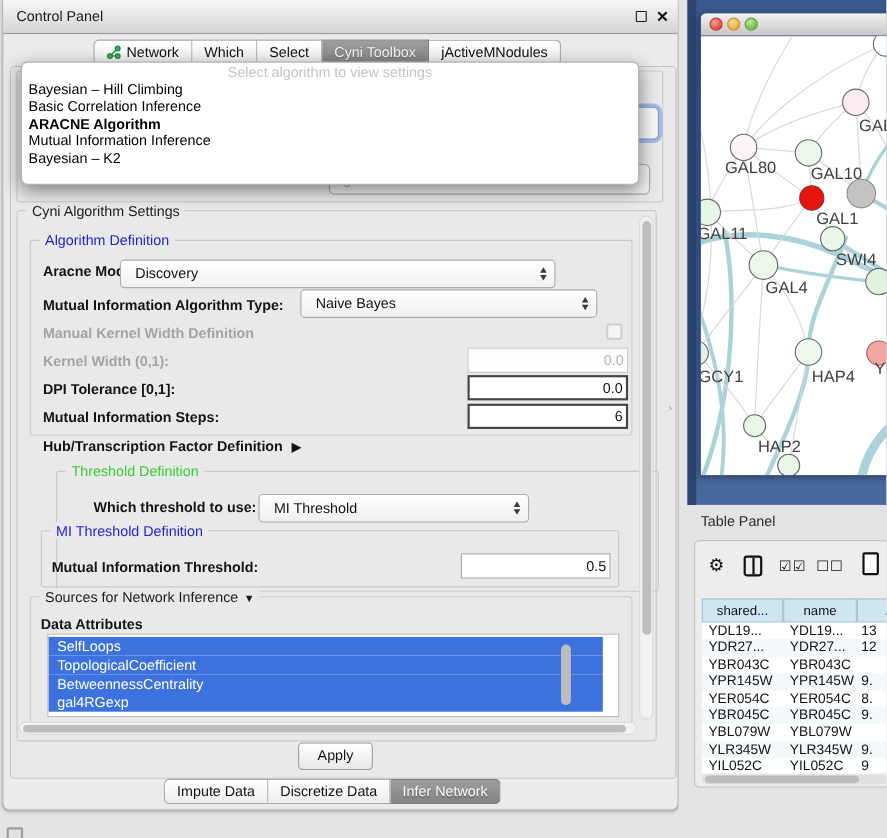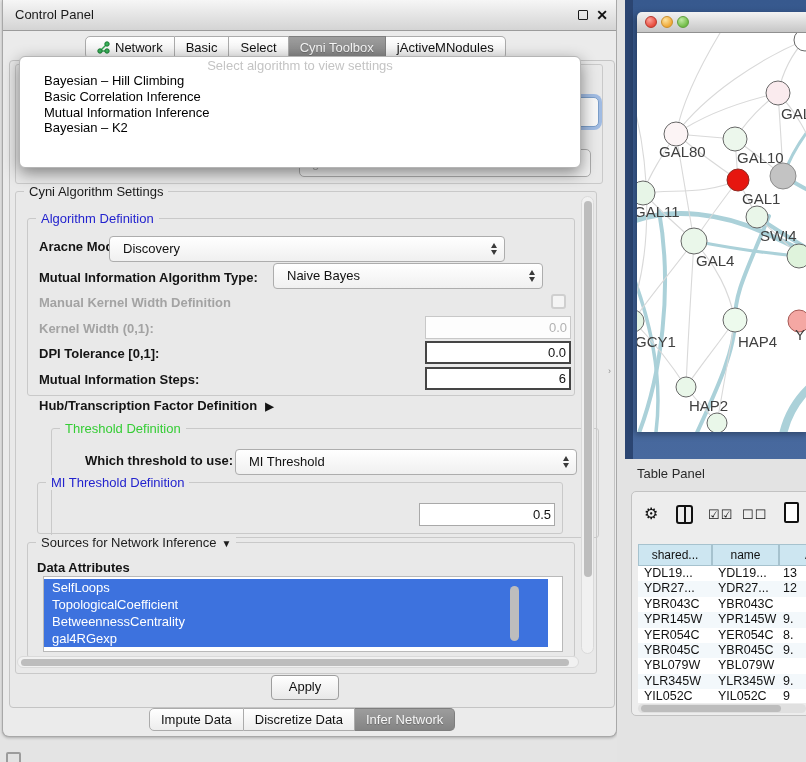--- a/index.html
+++ b/index.html
@@ -47,21 +47,21 @@
   .fld.dis{border:1px solid #C8C8C8;color:#B2B2B2;background:#FDFDFD;line-height:21px;}
   .chk{position:absolute;width:15px;height:15px;border:2px solid #CFCFCF;border-radius:3px;
     background:#F4F4F4;box-sizing:border-box;}
   .btn{position:absolute;background:linear-gradient(#FFFFFF,#E8E8E8);border:1px solid #9E9E9E;
     border-radius:4px;font-size:13px;color:#111;text-align:center;line-height:21px;}
   
   .popup{position:absolute;left:16px;top:56px;width:562px;height:112px;background:#FFF;
     border:1px solid #B5B5B5;border-radius:6px;box-shadow:0 5px 16px rgba(0,0,0,.45);z-index:40;
     overflow:hidden;box-sizing:border-box;}
   .popup .ph{text-align:center;color:#C4C4C4;font-size:13px;height:16px;line-height:17px;}
-  .popup .it{font-size:13px;line-height:15.8px;padding-left:24px;color:#000;white-space:nowrap;}
+  .popup .it{font-size:13px;line-height:15.8px;padding-left:6px;color:#000;white-space:nowrap;}
   .popup .it.b{font-weight:bold;}
   .frag1{position:absolute;left:296px;top:97px;width:300px;height:30px;border:1px solid #7B9EC9;
     border-radius:5px;background:#F7F7F7;box-shadow:0 0 0 3px rgba(100,150,220,.55);box-sizing:border-box;z-index:5;}
   .frag2{position:absolute;left:296px;top:149px;width:292px;height:28px;border:1px solid #ACACAC;
     border-radius:5px;background:#F2F2F2;box-sizing:border-box;z-index:5;font-size:13px;color:#A9A9A9;
     line-height:26px;padding-left:12px;overflow:hidden;white-space:nowrap;}
   
   .sbtrack{position:absolute;background:#F1F1F1;border:1px solid #DADADA;border-radius:7px;box-sizing:border-box;}
   .sbthumb{position:absolute;background:#BDBDBD;border-radius:6px;}
   
@@ -126,21 +126,21 @@
         <svg width="13" height="13" viewBox="0 0 13 13">
           <line x1="3" y1="10" x2="10" y2="3" stroke="#2FA84F" stroke-width="1.4"></line>
           <line x1="3" y1="10" x2="10" y2="10" stroke="#2FA84F" stroke-width="1.4"></line>
           <circle cx="3" cy="10" r="2.2" fill="#39B259" stroke="#1C7A36"></circle>
           <circle cx="10" cy="3" r="2.2" fill="#39B259" stroke="#1C7A36"></circle>
           <circle cx="10" cy="10" r="2.2" fill="#39B259" stroke="#1C7A36"></circle>
         </svg>
         <span>Network</span>
       </div>
       <div class="tab">
-          <span>Basic</span>
+          <span>Which</span>
         </div>
       <div class="tab">
           <span>Select</span>
         </div>
       <div class="tab sel">
           <span>Cyni Toolbox</span>
         </div>
       <div class="tab">
           <span>jActiveMNodules</span>
         </div>
@@ -151,20 +151,21 @@
     <div class="grp" style="left:12px;top:64px;width:586px;height:118px;"></div>
     <div class="frag1"></div>
     <div class="frag2">
       <span>gal-filtered sif default node</span>
     </div>
 
     <div class="popup">
       <div class="ph">Select algorithm to view settings</div>
       <div class="it">Bayesian – Hill Climbing</div>
       <div class="it">Basic Correlation Inference</div>
+      <div class="it b">ARACNE Algorithm</div>
       <div class="it">Mutual Information Inference</div>
       <div class="it">Bayesian – K2</div>
     </div>
 
     <div class="grp" style="left:12px;top:191px;width:580px;height:481px;">
       <span class="gtitle">Cyni Algorithm Settings</span>
     </div>
 
     <div class="grp" style="left:24px;top:218px;width:546px;height:176px;">
       <span class="gtitle blue-t">Algorithm Definition</span>
@@ -195,30 +196,31 @@
     <div class="fld strong" style="left:422px;top:367px;width:146px;height:23px;">6</div>
 
     <span class="lbl" style="left:36px;top:398px;">
       <span>Hub/Transcription Factor Definition</span><span class="hub-arrow">▶</span>
     </span>
 
     <div class="grp" style="left:24px;top:428px;width:546px;height:108px;margin-left:24px;">
       <span class="gtitle green-t">Threshold Definition</span>
     </div>
     <span class="lbl" style="left:82px;top:453px;">Which threshold to use:</span>
-    <div class="combo" style="left:232px;top:449px;width:342px;height:26px;">
+    <div class="combo" style="left:232px;top:449px;width:246px;height:26px;">
       <span class="cv">MI Threshold</span>
       <span class="arrows">
           <span class="arr-up"></span>
           <span class="arr-dn"></span>
         </span>
     </div>
     <div class="grp" style="left:34px;top:482px;width:524px;height:50px;">
       <span class="gtitle blue-t">MI Threshold Definition</span>
     </div>
+    <span class="lbl" style="left:44px;top:508px;">Mutual Information Threshold:</span>
     <div class="fld norm" style="left:416px;top:503px;width:136px;height:23px;">0.5</div>
 
     <div class="grp" style="left:24px;top:542px;width:546px;height:114px;">
       <span class="gtitle"><span>Sources for Network Inference</span><span class="src-arrow">▼</span></span>
     </div>
     <span class="lbl" style="left:34px;top:560px;">Data Attributes</span>
     <div class="listbox" style="left:40px;top:576px;width:520px;height:76px;">
       <div class="litem">SelfLoops</div>
       <div class="litem">TopologicalCoefficient</div>
       <div class="litem">BetweennessCentrality</div>

